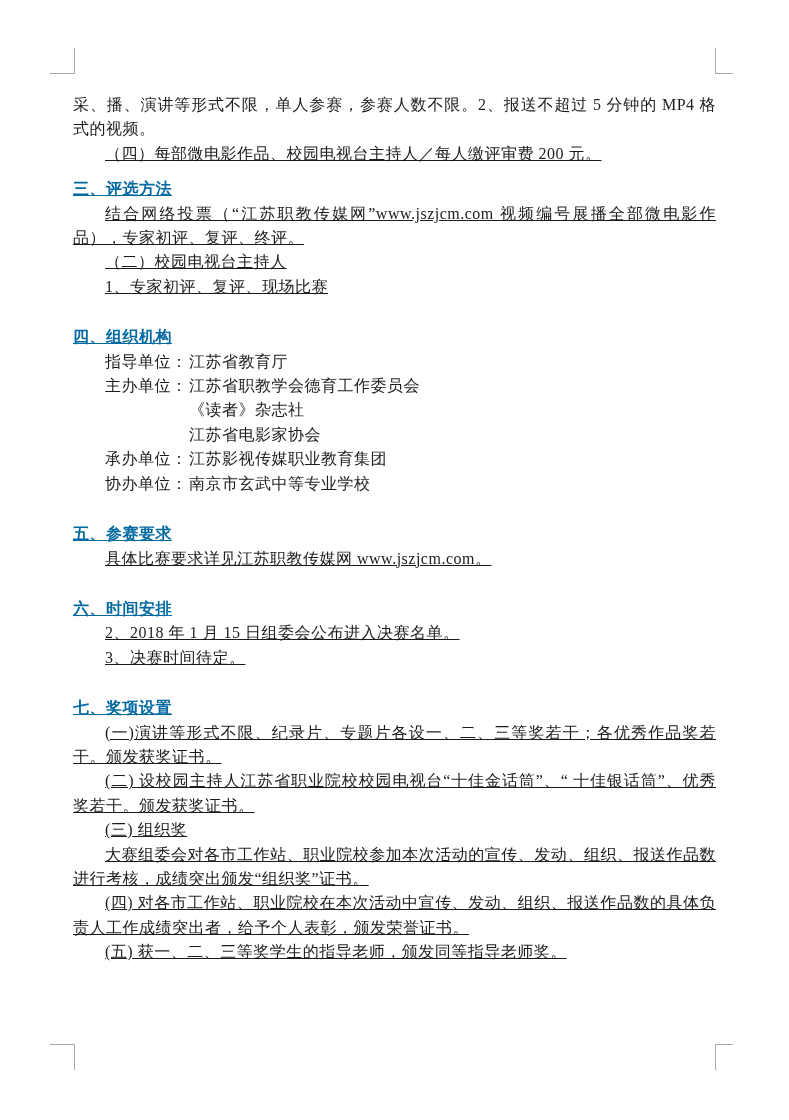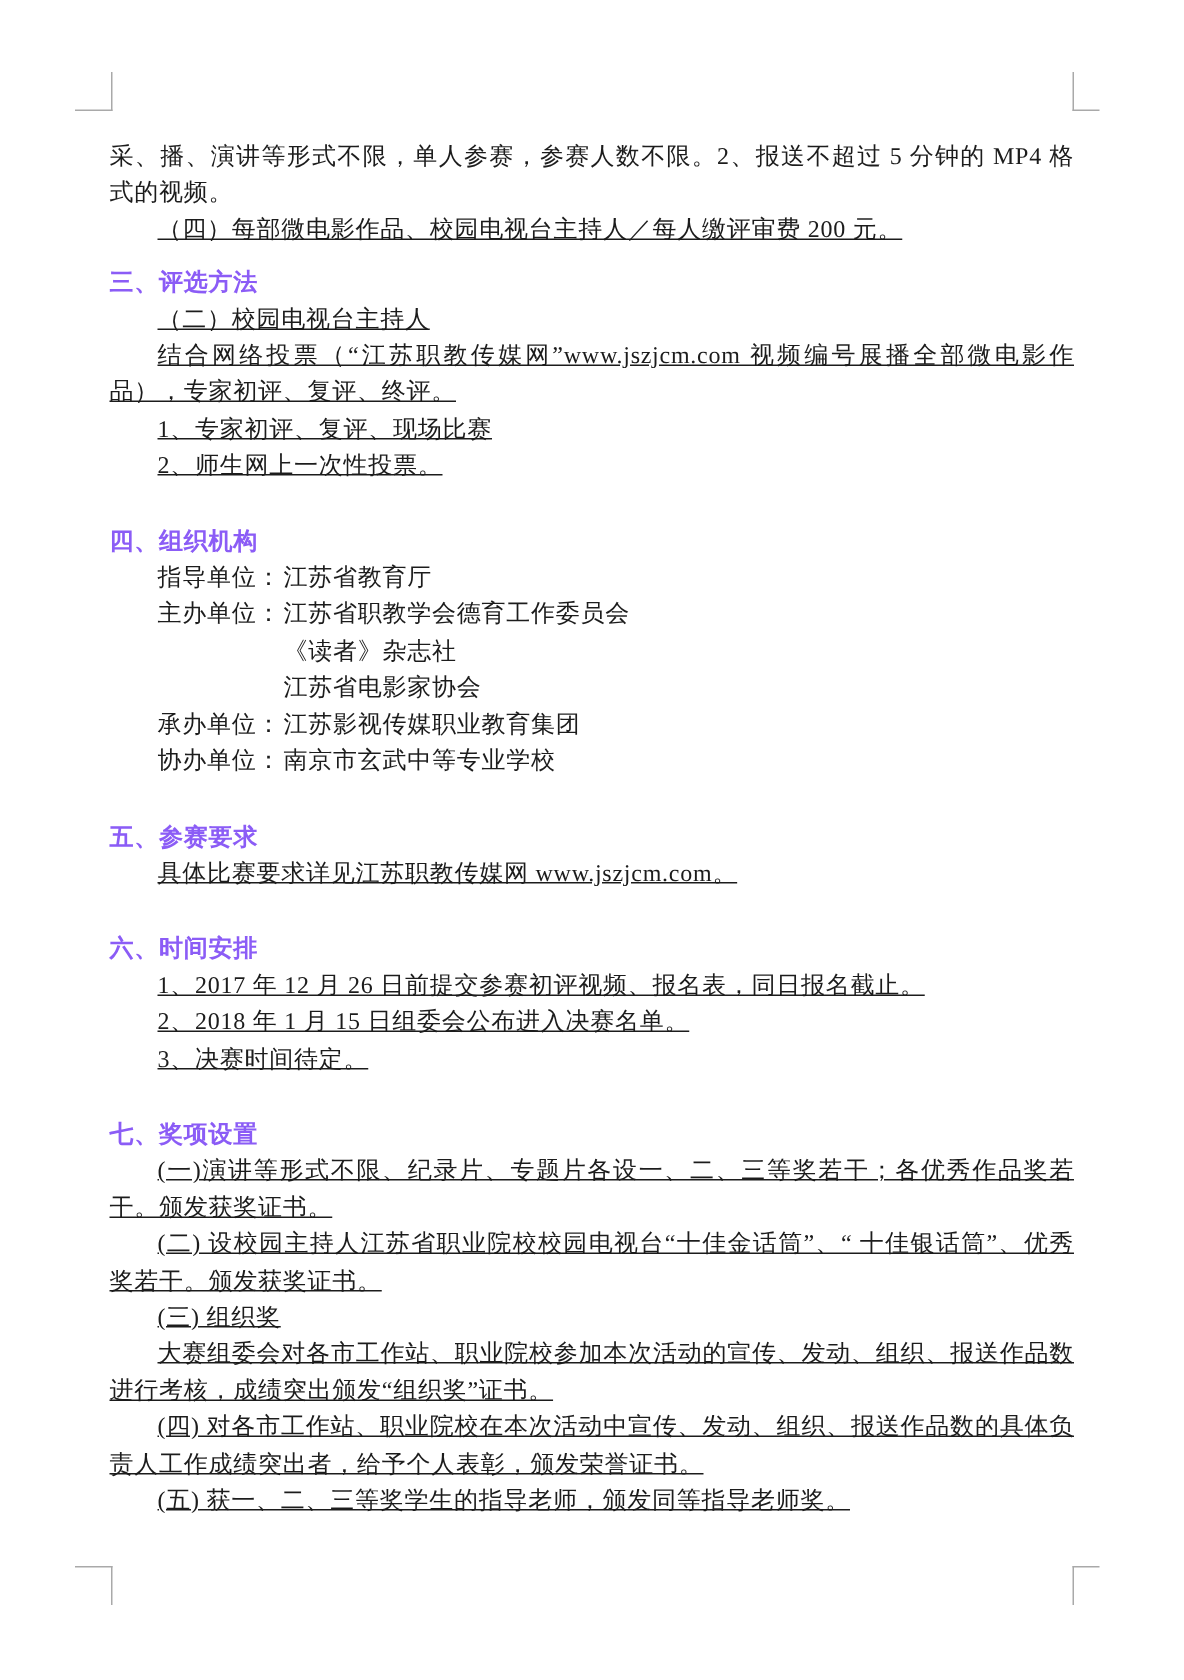--- a/index.html
+++ b/index.html
@@ -39,22 +39,23 @@
   }
   .content p, .content h3 {
     margin: 0;
     padding: 0;
     font-size: 16px;
     line-height: 24.4px;
   }
   .ind { text-indent: 32px; text-decoration: underline; }
   .heading {
     font-weight: bold;
-    color: #8b5cf6;
+    color: #0369a1;
     margin-top: 26px !important;
+    text-decoration: underline;
   }
   .heading.first { margin-top: 11px !important; }
 
   .org-row { display: flex; padding-left: 32px; }
   .org-label { flex: none; width: 84px; }
   .org-value { flex: 1; }
 </style>
 </head>
 <body>
 
@@ -64,24 +65,23 @@
   <div class="crop tr"></div>
   <div class="crop bl"></div>
   <div class="crop br"></div>
 
   <div class="content">
 
     <p>采、播、演讲等形式不限，单人参赛，参赛人数不限。2、报送不超过 5 分钟的 MP4 格式的视频。</p>
     <p class="ind">（四）每部微电影作品、校园电视台主持人／每人缴评审费 200 元。</p>
 
     <h3 class="heading first">三、评选方法</h3>
+    <p class="ind">结合网络投票（“江苏职教传媒网”www.jszjcm.com 视频编号展播全部微电影作品），专家初评、复评、终评。</p>
     <p class="ind">（二）校园电视台主持人</p>
-    <p class="ind">结合网络投票（“江苏职教传媒网”www.jszjcm.com 视频编号展播全部微电影作品），专家初评、复评、终评。</p>
     <p class="ind">1、专家初评、复评、现场比赛</p>
-    <p class="ind">2、师生网上一次性投票。</p>
 
     <h3 class="heading">四、组织机构</h3>
     <div class="org-row">
       <span class="org-label">指导单位：</span>
       <span class="org-value">江苏省教育厅</span>
     </div>
     <div class="org-row">
       <span class="org-label">主办单位：</span>
       <span class="org-value">江苏省职教学会德育工作委员会</span>
     </div>
@@ -99,21 +99,20 @@
     </div>
     <div class="org-row">
       <span class="org-label">协办单位：</span>
       <span class="org-value">南京市玄武中等专业学校</span>
     </div>
 
     <h3 class="heading">五、参赛要求</h3>
     <p class="ind">具体比赛要求详见江苏职教传媒网 www.jszjcm.com。</p>
 
     <h3 class="heading">六、时间安排</h3>
-    <p class="ind">1、2017 年 12 月 26 日前提交参赛初评视频、报名表，同日报名截止。</p>
     <p class="ind">2、2018 年 1 月 15 日组委会公布进入决赛名单。</p>
     <p class="ind">3、决赛时间待定。</p>
 
     <h3 class="heading">七、奖项设置</h3>
     <p class="ind">(一)演讲等形式不限、纪录片、专题片各设一、二、三等奖若干；各优秀作品奖若干。颁发获奖证书。</p>
     <p class="ind">(二) 设校园主持人江苏省职业院校校园电视台“十佳金话筒”、“ 十佳银话筒”、优秀奖若干。颁发获奖证书。</p>
     <p class="ind">(三) 组织奖</p>
     <p class="ind">大赛组委会对各市工作站、职业院校参加本次活动的宣传、发动、组织、报送作品数进行考核，成绩突出颁发“组织奖”证书。</p>
     <p class="ind">(四) 对各市工作站、职业院校在本次活动中宣传、发动、组织、报送作品数的具体负责人工作成绩突出者，给予个人表彰，颁发荣誉证书。</p>
     <p class="ind">(五) 获一、二、三等奖学生的指导老师，颁发同等指导老师奖。</p>

